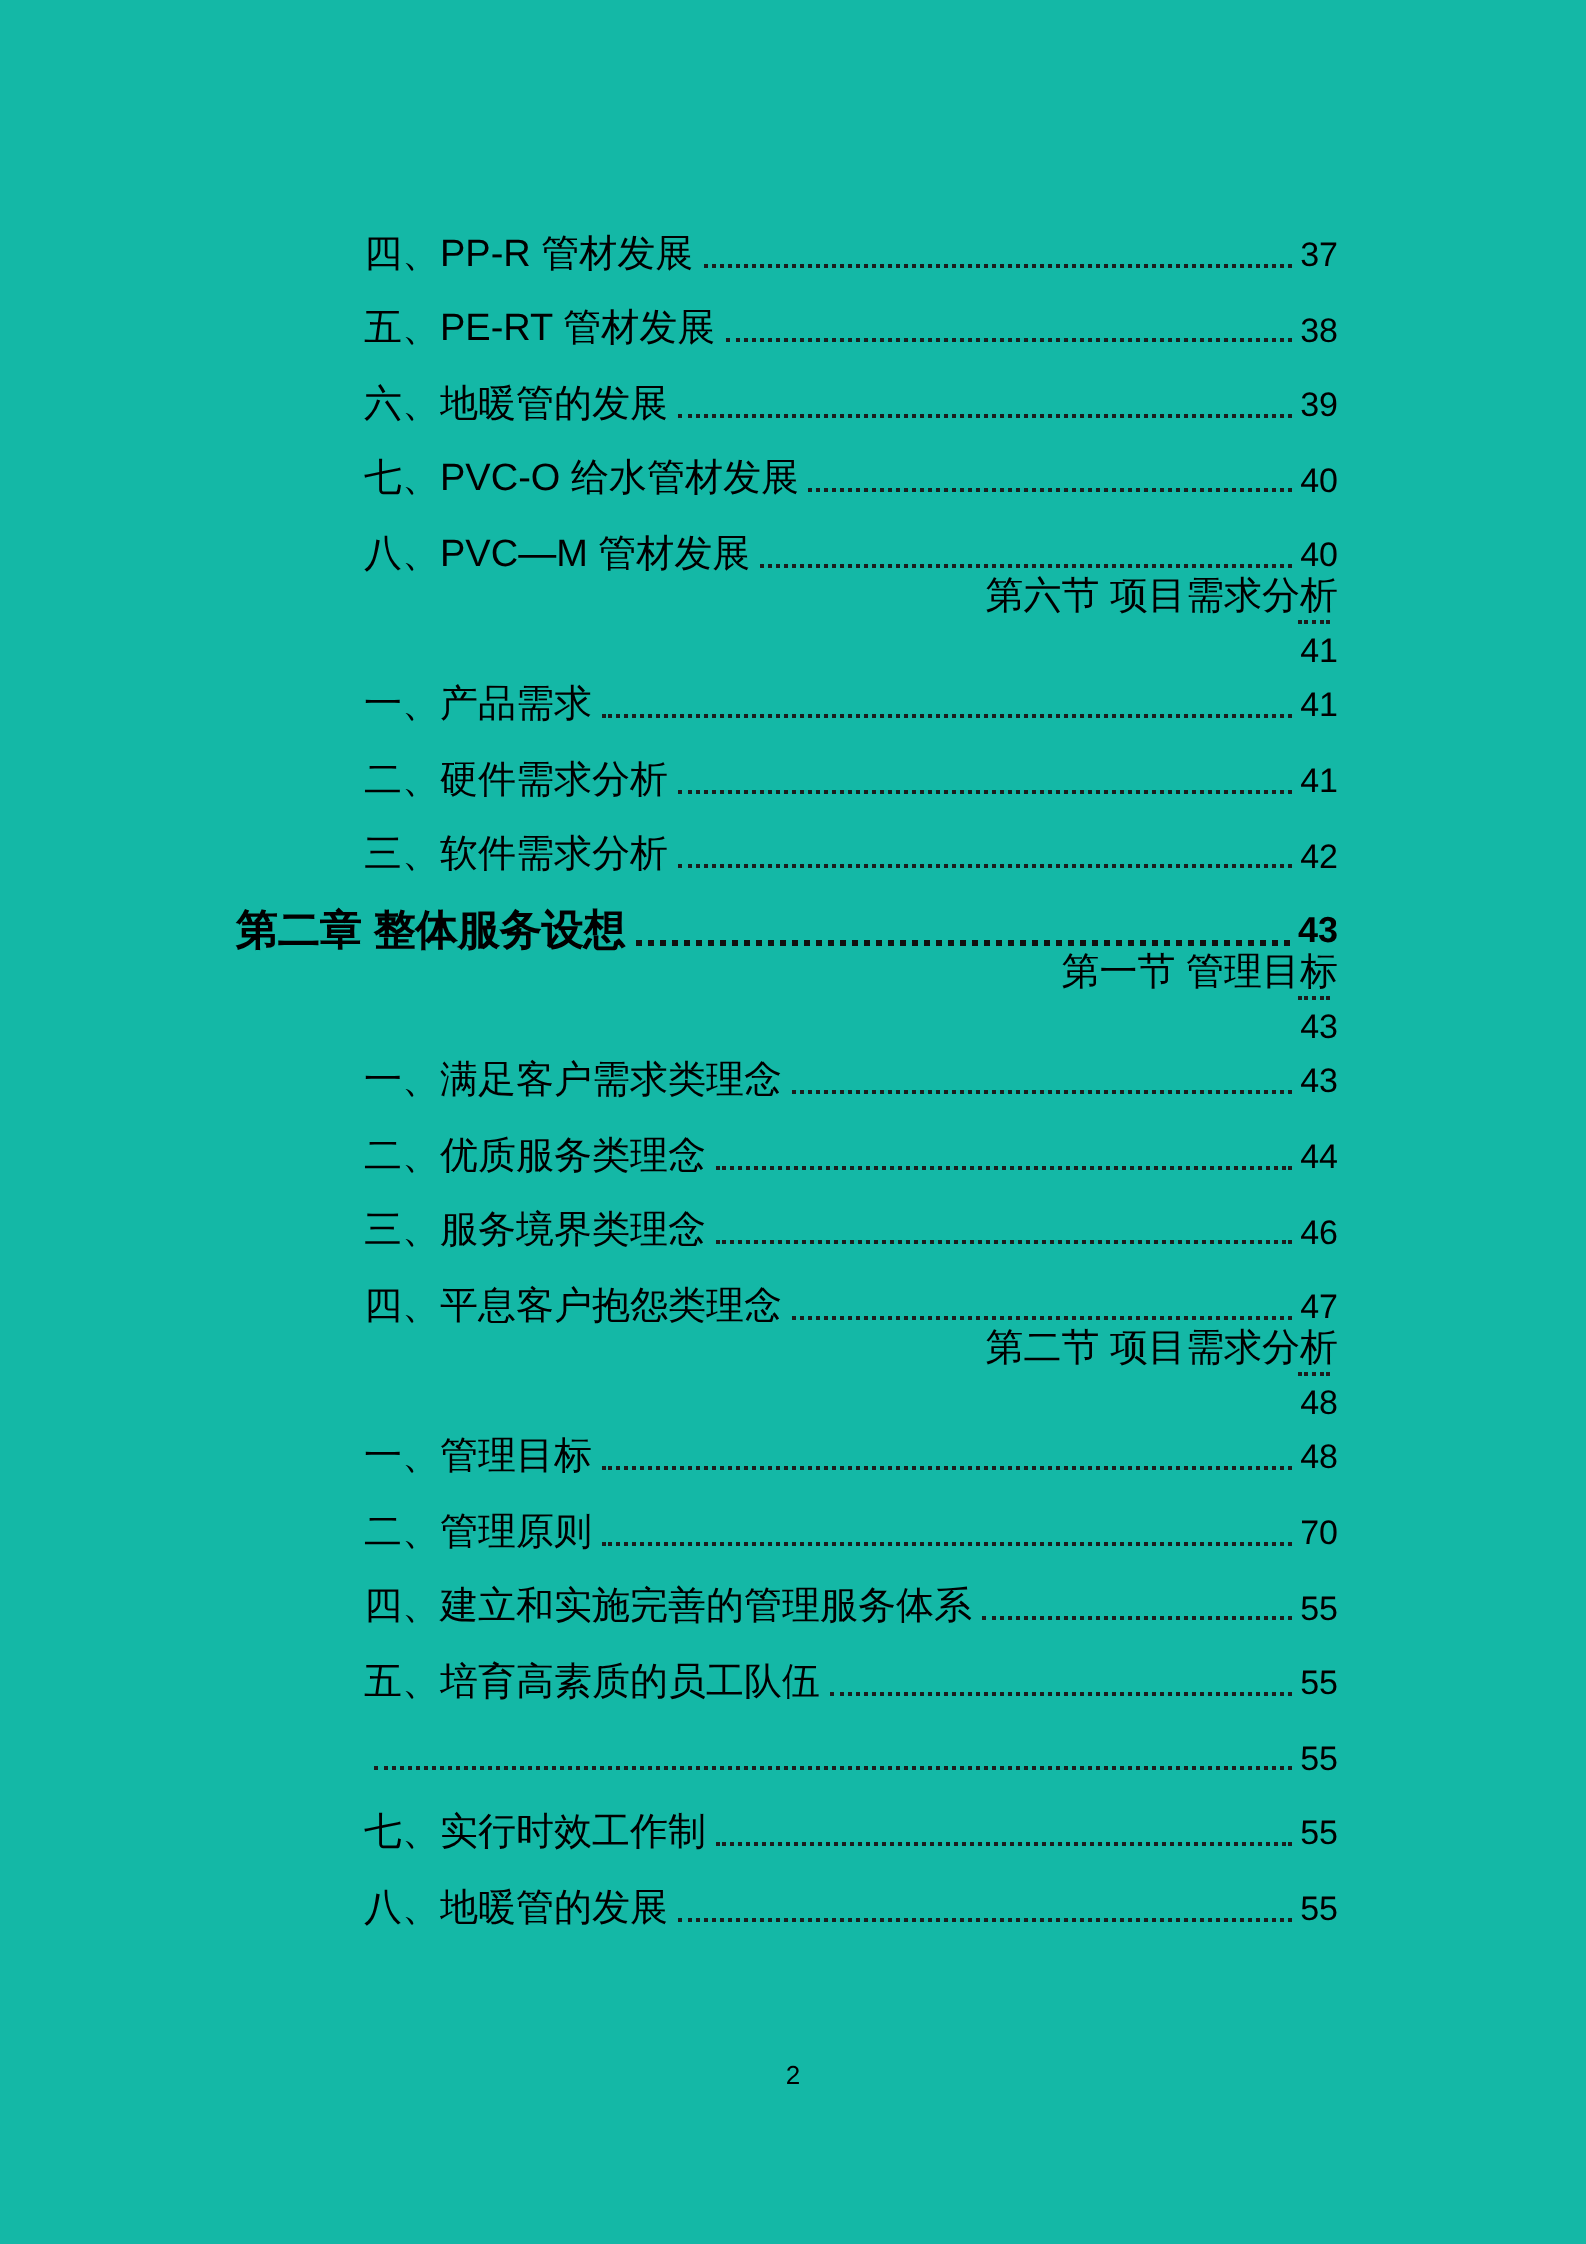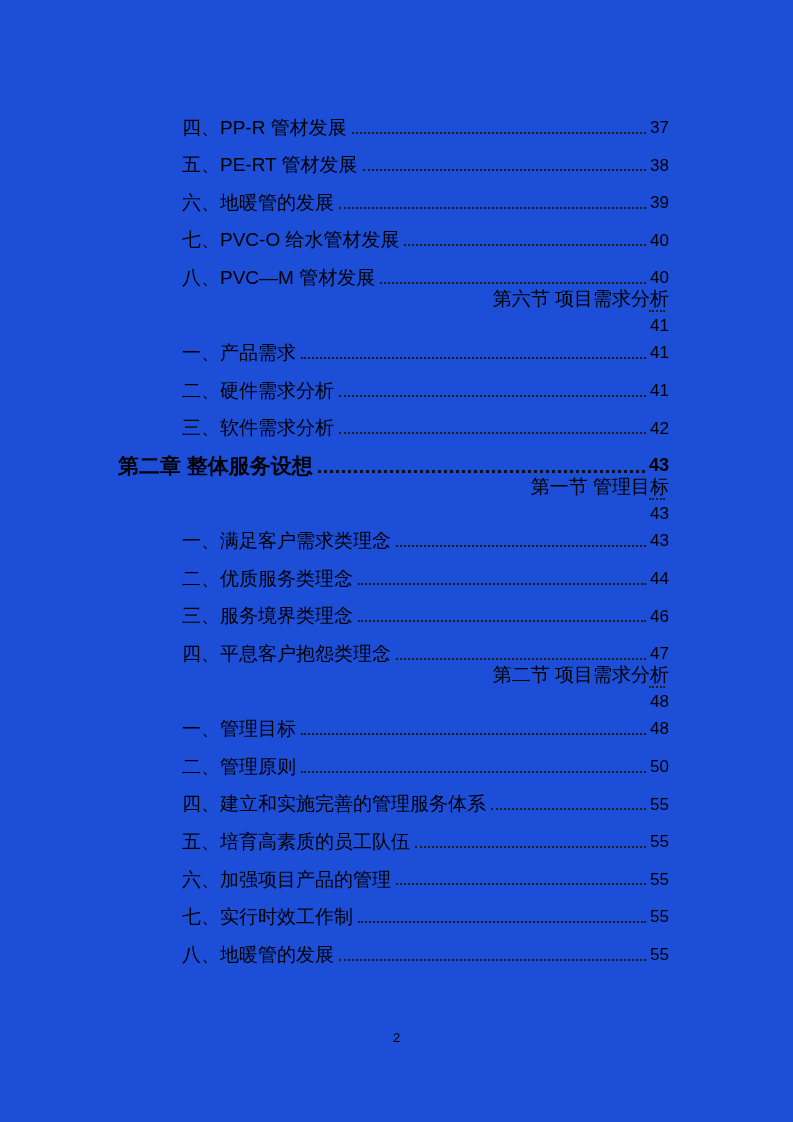--- a/index.html
+++ b/index.html
@@ -4,21 +4,21 @@
 <style>
   html, body {
     margin: 0;
     padding: 0;
     background: #ffffff;
   }
   .page {
     position: relative;
     width: 793px;
     height: 1122px;
-    background: #1d4ed8;
+    background: #14b8a6;
     color: #000000;
     font-family: "Liberation Sans", "DejaVu Sans", sans-serif;
     overflow: hidden;
   }
   .toc {
     position: absolute;
     top: 101px;
     left: 118px;
     right: 124px;
   }
@@ -160,34 +160,33 @@
         <span class="toc-page">48</span>
       </div>
       <div class="toc-row level-item">
         <span class="toc-label">一、管理目标</span>
         <span class="leader"></span>
         <span class="toc-page">48</span>
       </div>
       <div class="toc-row level-item">
         <span class="toc-label">二、管理原则</span>
         <span class="leader"></span>
-        <span class="toc-page">50</span>
+        <span class="toc-page">70</span>
       </div>
       <div class="toc-row level-item">
         <span class="toc-label">四、建立和实施完善的管理服务体系</span>
         <span class="leader"></span>
         <span class="toc-page">55</span>
       </div>
       <div class="toc-row level-item">
         <span class="toc-label">五、培育高素质的员工队伍</span>
         <span class="leader"></span>
         <span class="toc-page">55</span>
       </div>
       <div class="toc-row level-item">
-        <span class="toc-label">六、加强项目产品的管理</span>
         <span class="leader"></span>
         <span class="toc-page">55</span>
       </div>
       <div class="toc-row level-item">
         <span class="toc-label">七、实行时效工作制</span>
         <span class="leader"></span>
         <span class="toc-page">55</span>
       </div>
       <div class="toc-row level-item">
         <span class="toc-label">八、地暖管的发展</span>

